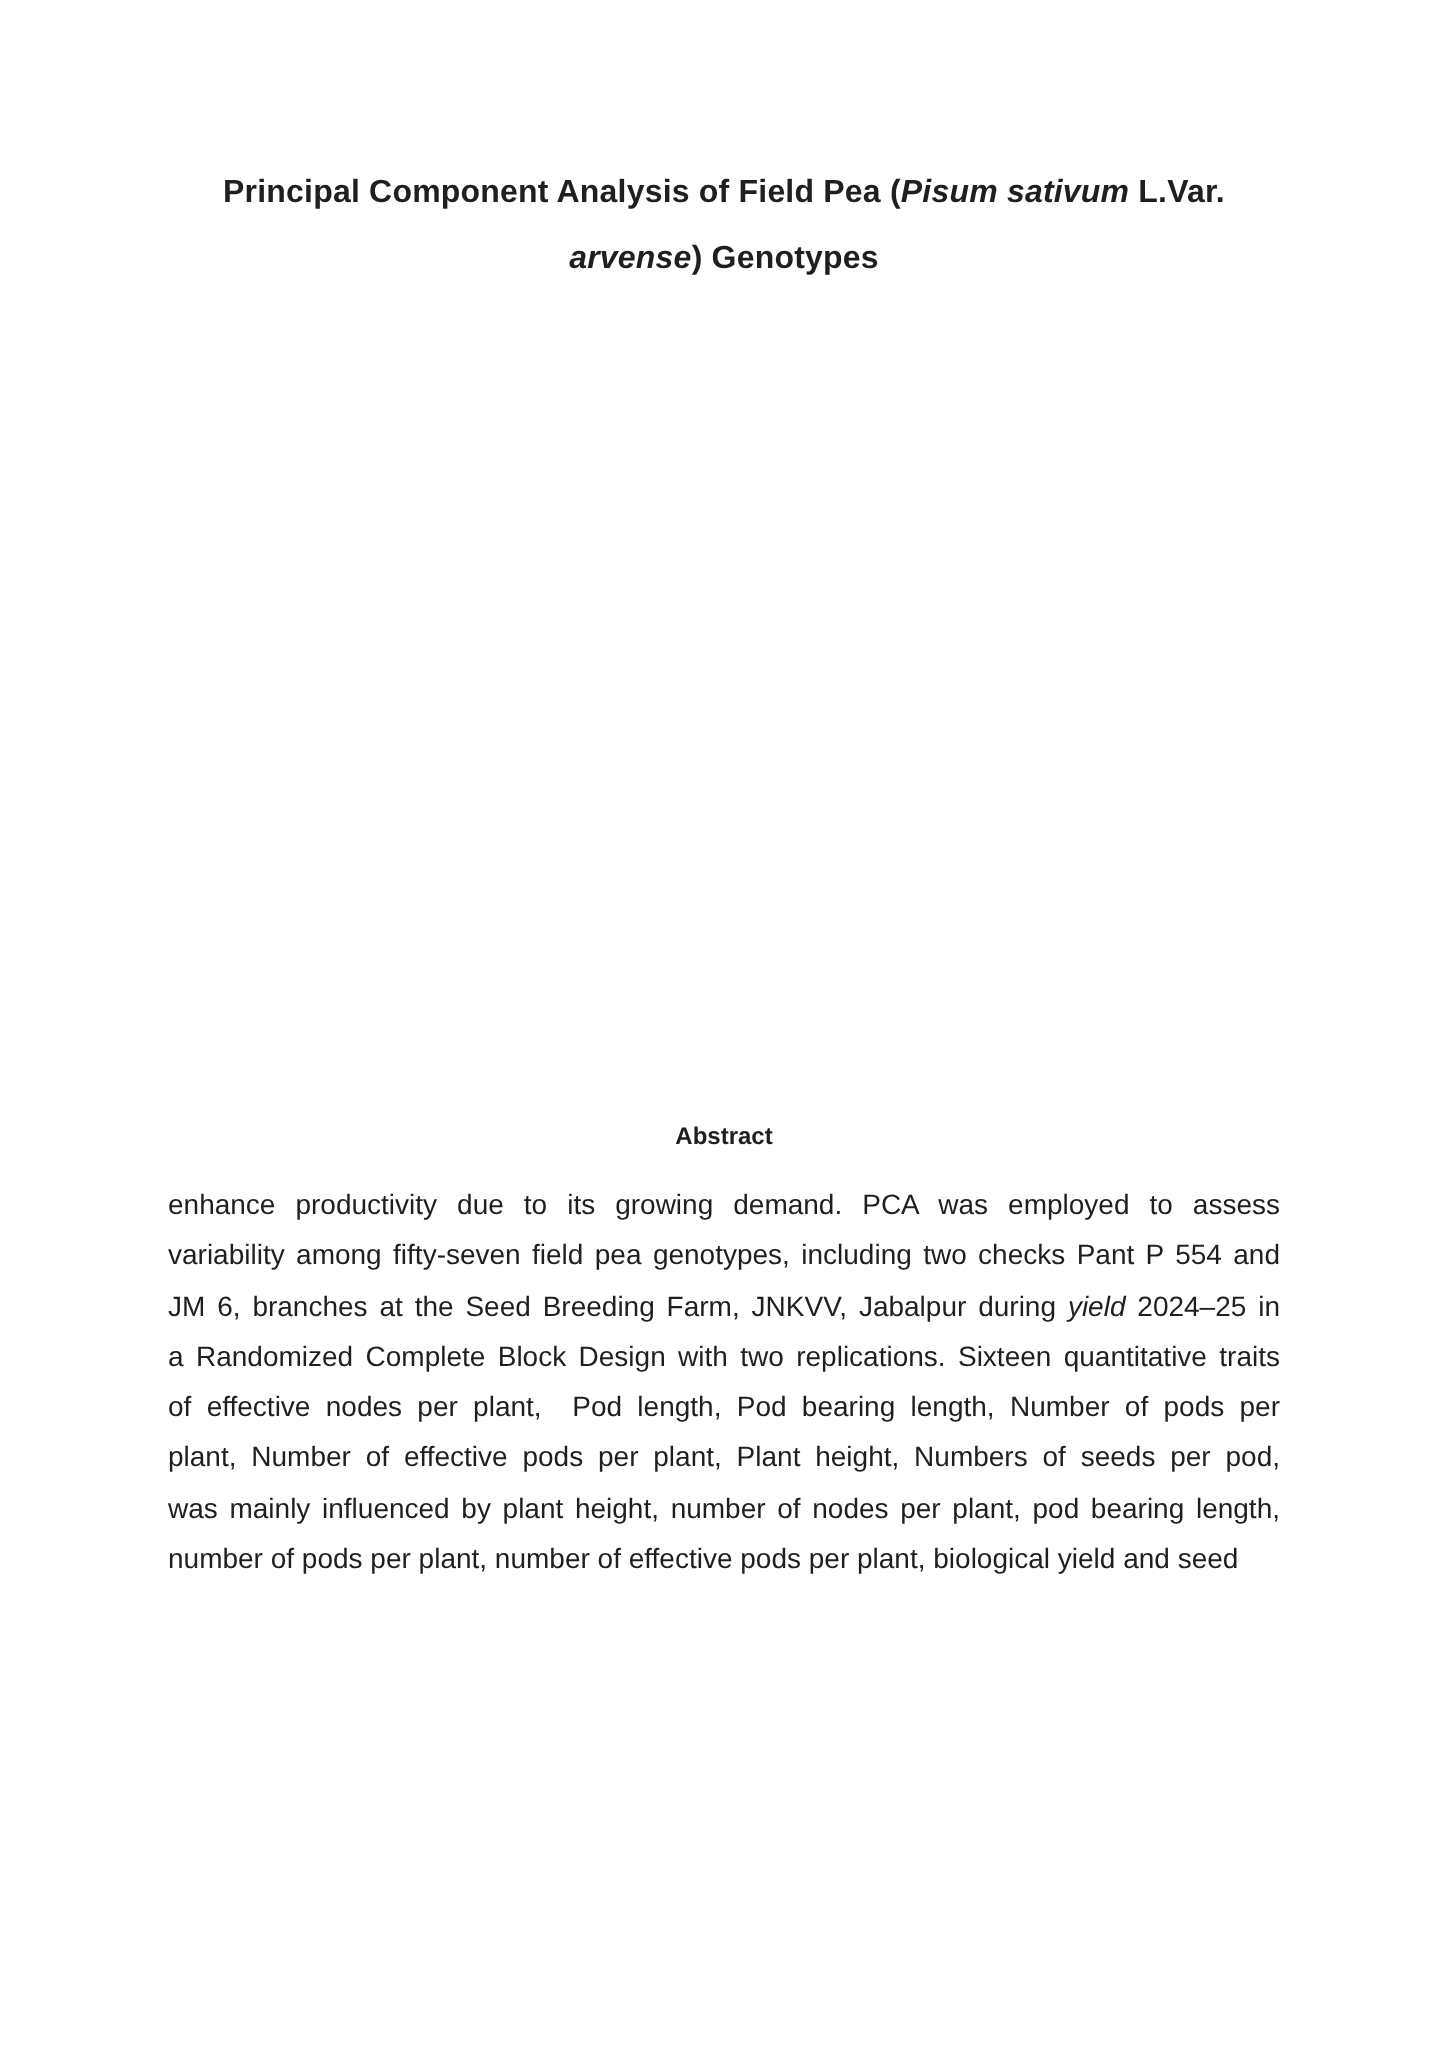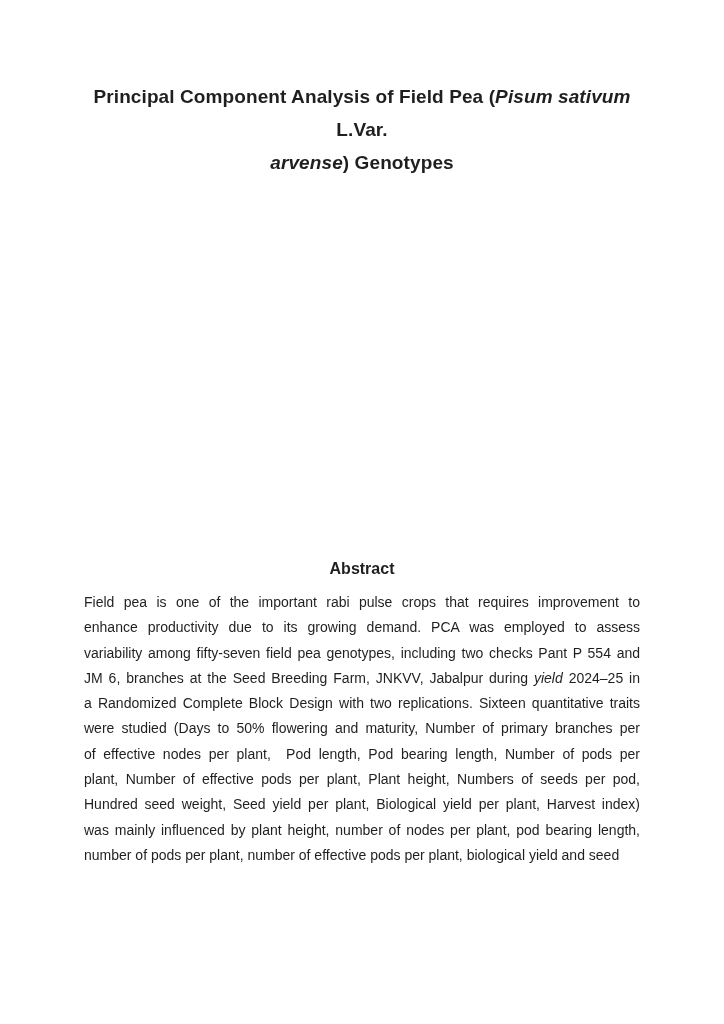--- a/index.html
+++ b/index.html
@@ -20,33 +20,33 @@
     font-family: "Liberation Sans", sans-serif;
     color: #1f1f1f;
   }
   .title {
     position: absolute;
     top: 80px;
     left: 84px;
     width: 556px;
     margin: 0;
     text-align: center;
-    font-size: 19px;
+    font-size: 16px;
     font-weight: 700;
     line-height: 33px;
     letter-spacing: 0.1px;
   }
   .abstract-heading {
     position: absolute;
     top: 556px;
     left: 84px;
     width: 556px;
     margin: 0;
     text-align: center;
-    font-size: 16px;
+    font-size: 12px;
     font-weight: 700;
     line-height: 25px;
   }
   .abstract-body {
     position: absolute;
     top: 590px;
     left: 84px;
     width: 556px;
     font-size: 14px;
     line-height: 25.3px;
@@ -70,26 +70,23 @@
 <div class="page">
 
   <h1 class="title">
     <div class="title-line"><span>Principal Component Analysis of Field Pea (</span><span class="italic">Pisum sativum</span><span> L.Var.</span></div>
     <div class="title-line"><span class="italic">arvense</span><span>) Genotypes</span></div>
   </h1>
 
   <h2 class="abstract-heading">Abstract</h2>
 
   <div class="abstract-body">
-      <div class="abstract-line"><span>Field pea is one of the important rabi pulse crops that requires improvement to</span></div>
       <div class="abstract-line"><span>enhance productivity due to its growing demand. PCA was employed to assess</span></div>
       <div class="abstract-line"><span>variability among fifty-seven field pea genotypes, including two checks Pant P 554 and</span></div>
       <div class="abstract-line"><span>JM 6, branches at the Seed Breeding Farm, JNKVV, Jabalpur during </span><span class="italic">yield</span><span> 2024–25 in</span></div>
       <div class="abstract-line"><span>a Randomized Complete Block Design with two replications. Sixteen quantitative traits</span></div>
-      <div class="abstract-line"><span>were studied (Days to 50% flowering and maturity, Number of primary branches per</span></div>
       <div class="abstract-line"><span>of effective nodes per plant,&nbsp; Pod length, Pod bearing length, Number of pods per</span></div>
       <div class="abstract-line"><span>plant, Number of effective pods per plant, Plant height, Numbers of seeds per pod,</span></div>
-      <div class="abstract-line"><span>Hundred seed weight, Seed yield per plant, Biological yield per plant, Harvest index)</span></div>
       <div class="abstract-line"><span>was mainly influenced by plant height, number of nodes per plant, pod bearing length,</span></div>
       <div class="abstract-line"><span>number of pods per plant, number of effective pods per plant, biological yield and seed</span></div>
     </div>
 
 </div>
 
 </body></html>

